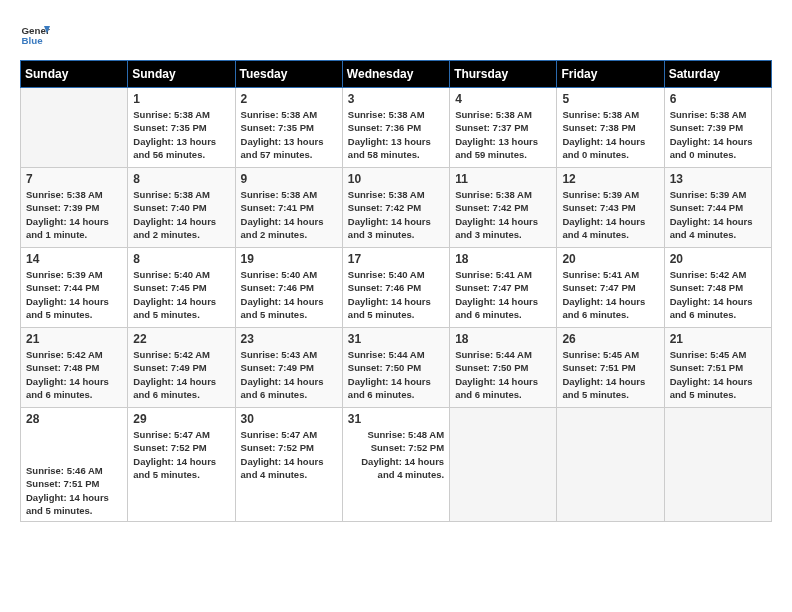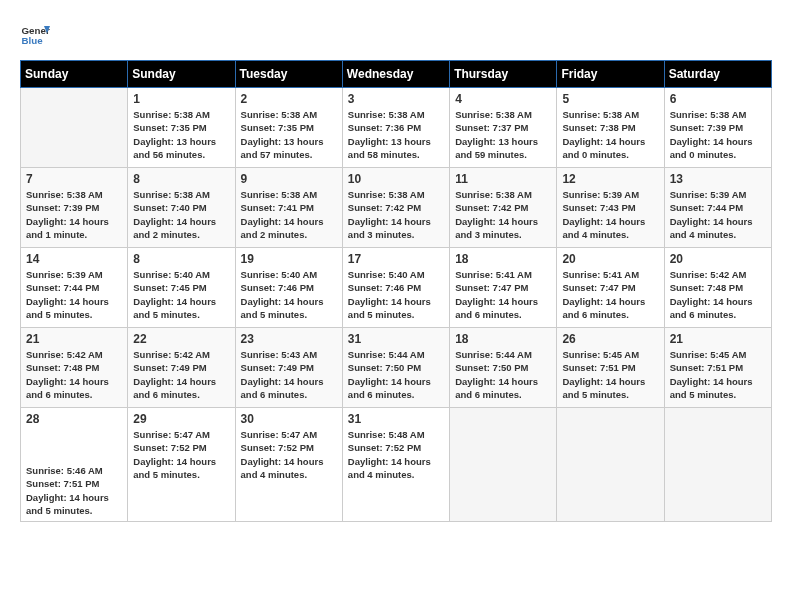--- a/index.html
+++ b/index.html
@@ -319,21 +319,21 @@
         </td>
         <td>
           <span class="day-number">30</span>
           <div class="cell-text" style="white-space: pre-line;">Sunrise: 5:47 AM
 Sunset: 7:52 PM
 Daylight: 14 hours
 and 4 minutes.</div>
         </td>
         <td>
           <span class="day-number">31</span>
-          <div class="cell-text" style="white-space: pre-line;">Sunrise: 5:48 AM
+          <div class="cell-text" style="white-space: pre-line; text-align: right;">Sunrise: 5:48 AM
 Sunset: 7:52 PM
 Daylight: 14 hours
 and 4 minutes.</div>
         </td>
         <td class="empty-cell"></td>
         <td class="empty-cell"></td>
         <td class="empty-cell"></td>
       </tr>
     </tbody>
 </table>

